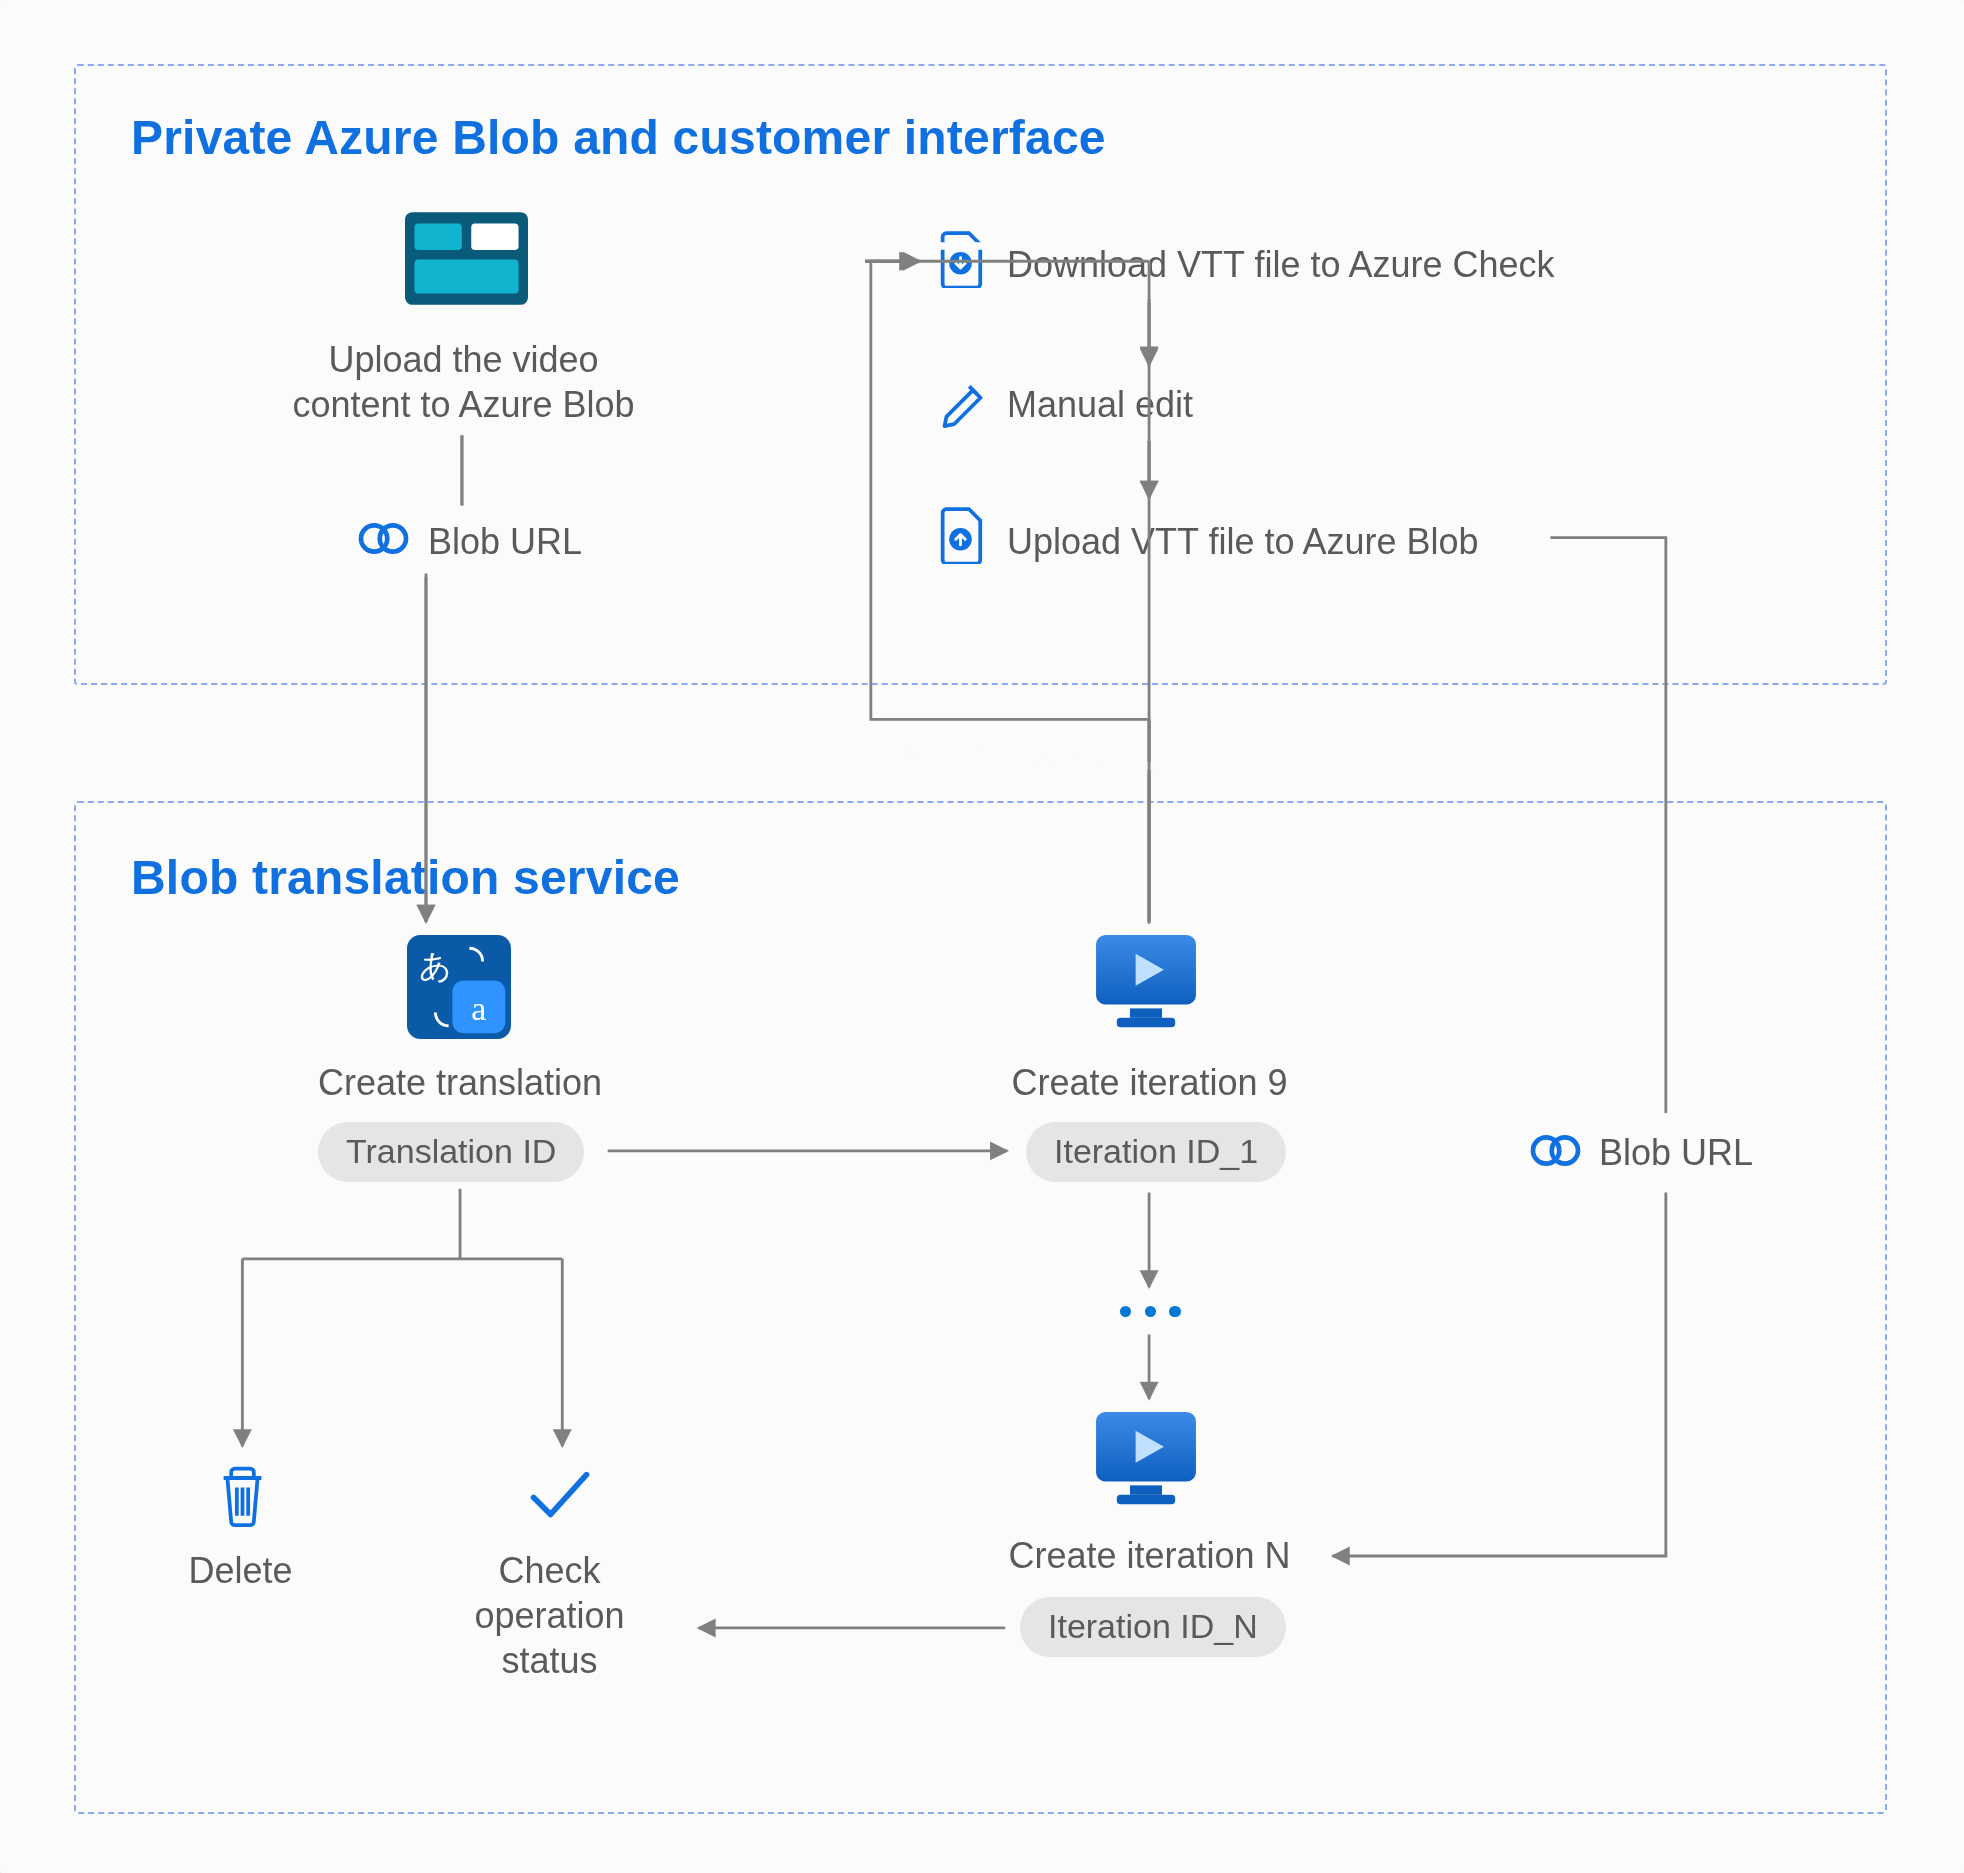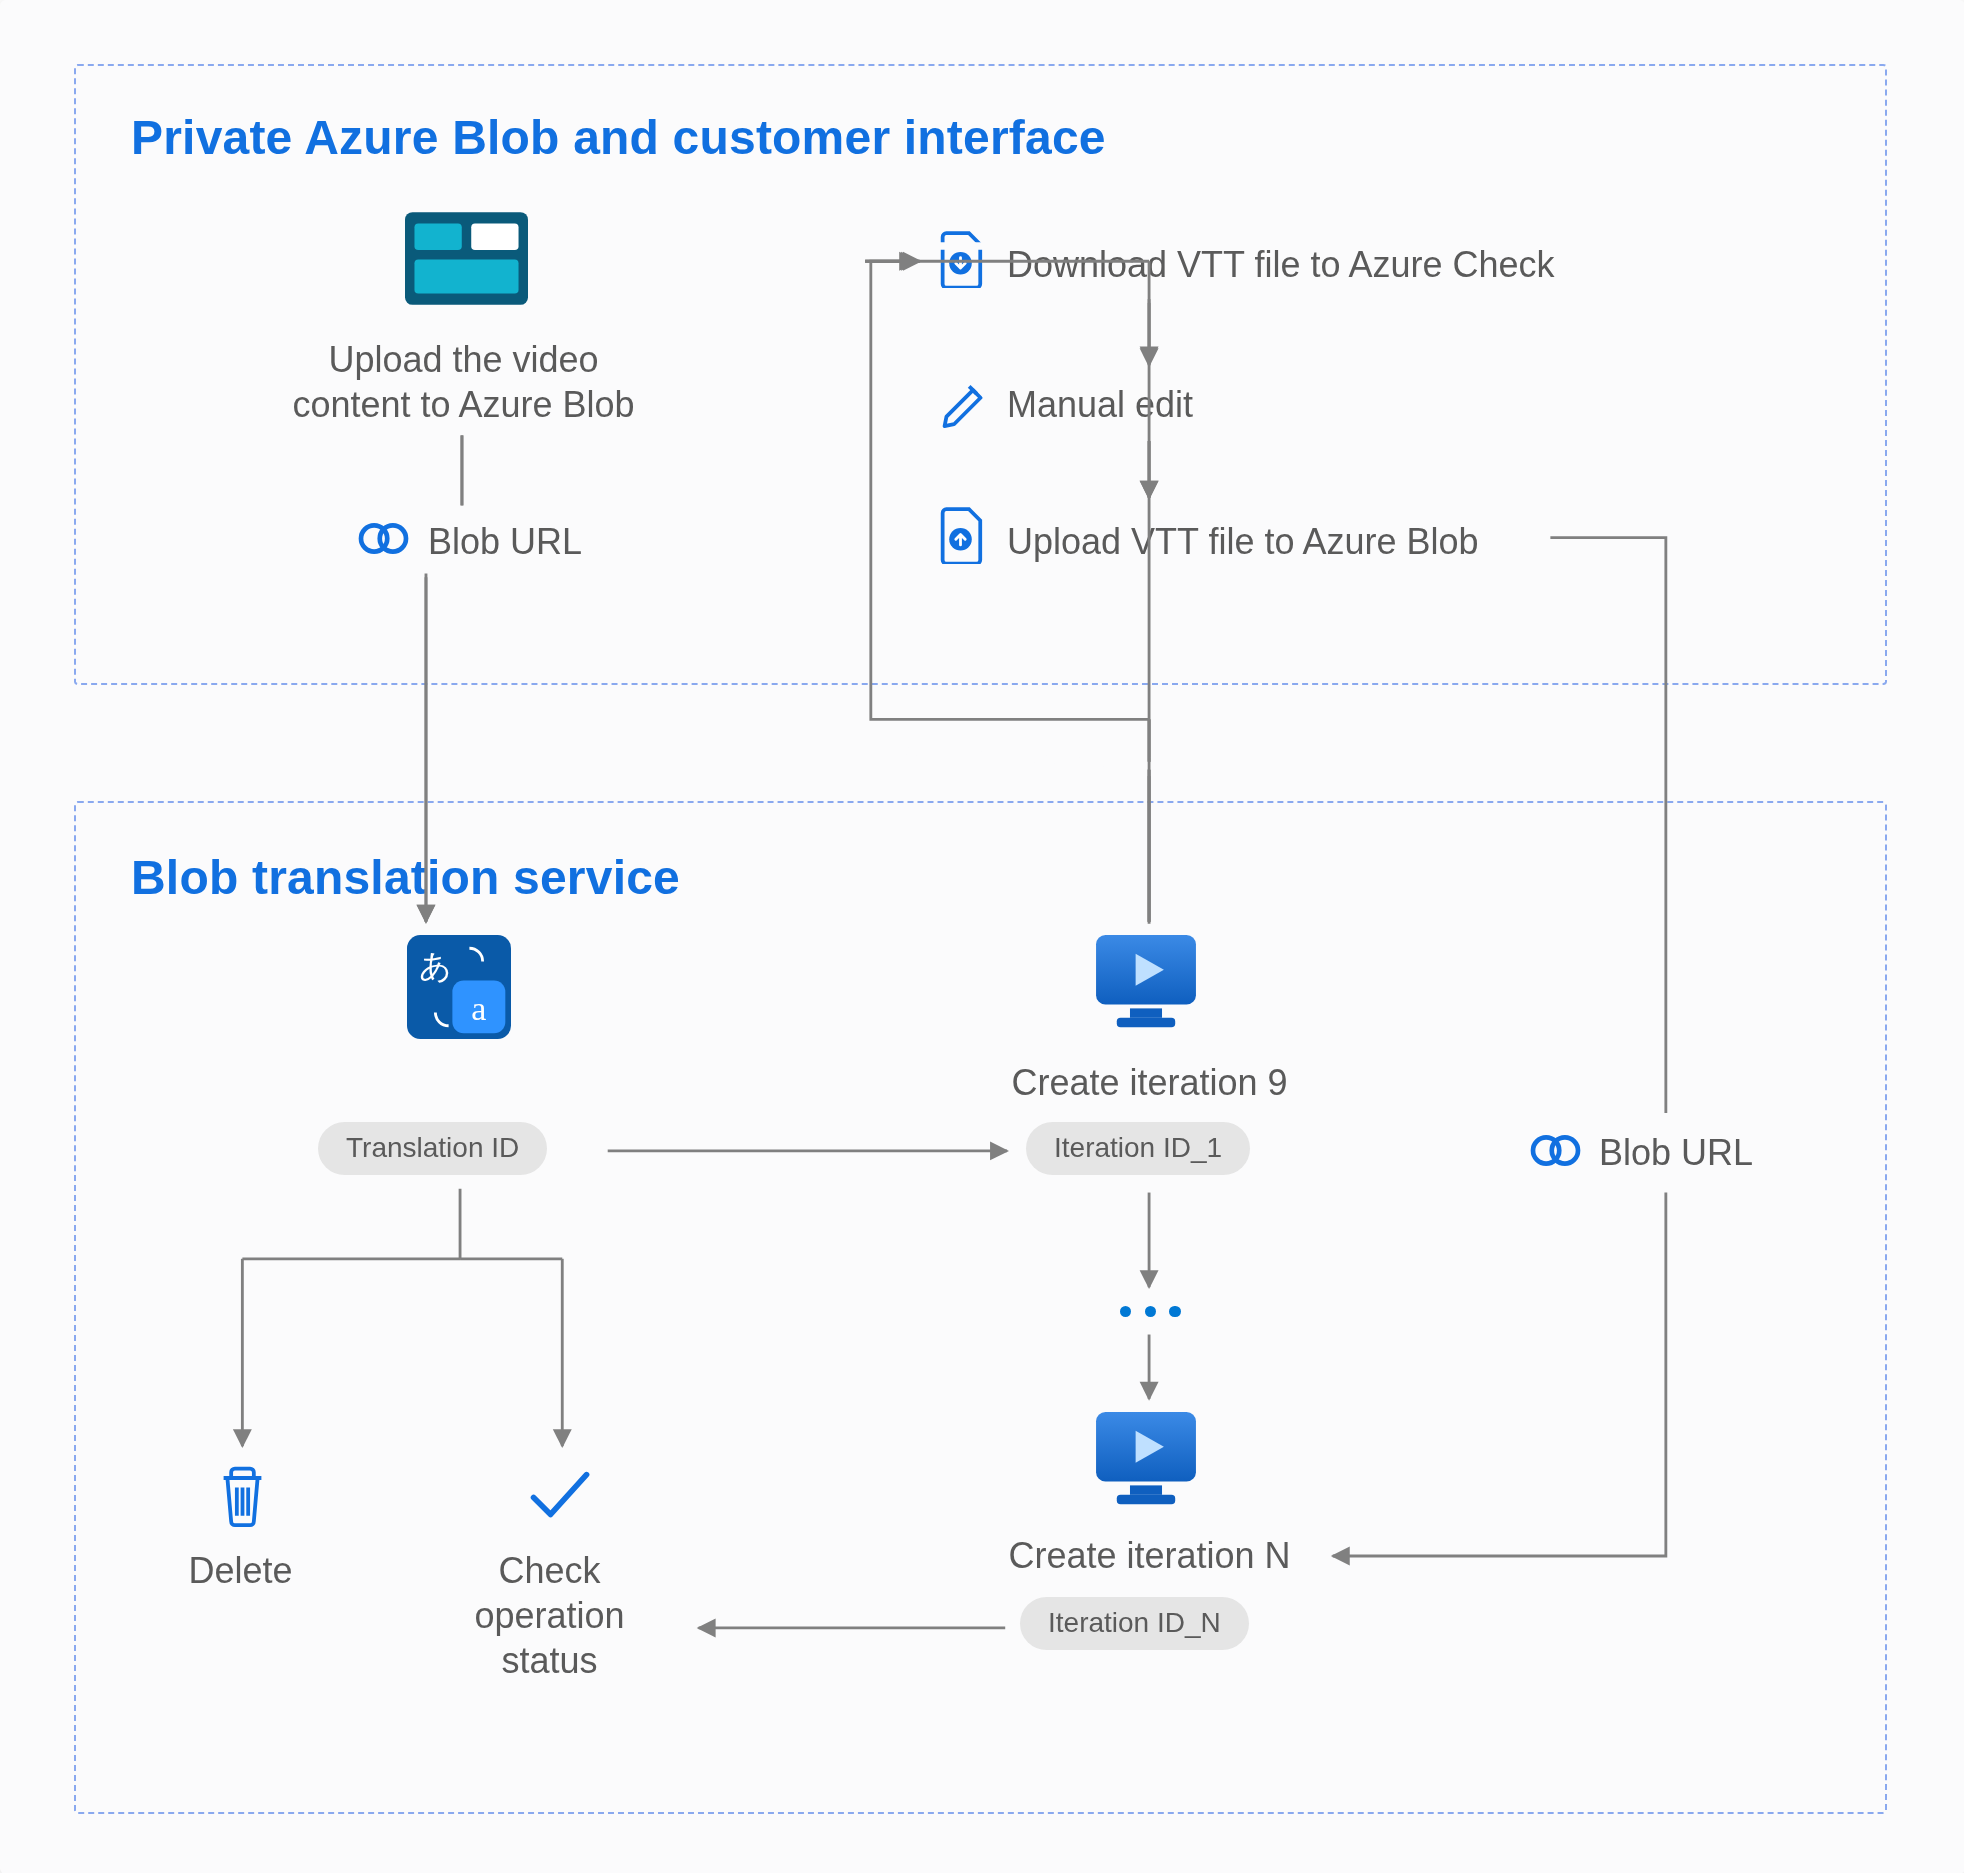--- a/index.html
+++ b/index.html
@@ -44,21 +44,21 @@
   .txt {
     position:absolute;
     font-size:36px;
     color:var(--text-gray);
     text-align:center;
     line-height:1.25;
     white-space:pre;
   }
   .pill {
     position:absolute;
-    font-size:28px;
+    font-size:34px;
     color:var(--text-gray);
     background:var(--pill-bg);
     padding:9.5px 28px 11.4px;
     border-radius:42px;
     text-align:center;
     white-space:nowrap;
   }
   
   .ic { position:absolute; }
   .ic svg { display:block; }
@@ -137,20 +137,21 @@
   <div class="ic" style="left:407px; top:935px;">
     <svg width="104" height="104" viewBox="0 0 110 110">
       <rect x="0" y="0" width="110" height="110" rx="14" fill="#0a5aa8"></rect>
       <rect x="48" y="48" width="56" height="56" rx="12" fill="#2f93ff"></rect>
       <text x="30" y="44" font-size="34" fill="#ffffff" font-family="Segoe UI" text-anchor="middle">あ</text>
       <text x="76" y="90" font-size="36" fill="#ffffff" font-family="Segoe UI" text-anchor="middle">a</text>
       <path d="M66 14 a14 14 0 0 1 14 14" fill="none" stroke="#fff" stroke-width="3"></path>
       <path d="M44 96 a14 14 0 0 1 -14 -14" fill="none" stroke="#fff" stroke-width="3"></path>
     </svg>
   </div>
+  <div class="txt" style="left:280px; top:1060px; width:360px;">Create translation</div>
   <div class="pill" style="left:318px; top:1122px;">Translation ID</div>
 
   <div class="ic" style="left:212px; top:1461px;">
     <svg width="61" height="68" viewBox="0 0 64 72">
       <path d="M12 18 h40 M20 18 v-6 a4 4 0 0 1 4 -4 h16 a4 4 0 0 1 4 4 v6 M16 18 l4 46 a4 4 0 0 0 4 4 h16 a4 4 0 0 0 4 -4 l4 -46" fill="none" stroke="#1170e0" stroke-width="4" stroke-linejoin="round"></path>
       <path d="M26 28 v30 M32 28 v30 M38 28 v30" stroke="#1170e0" stroke-width="4"></path>
     </svg>
   </div>
   <div class="txt" style="left:165px; top:1548px; width:151px;">Delete</div>
 

